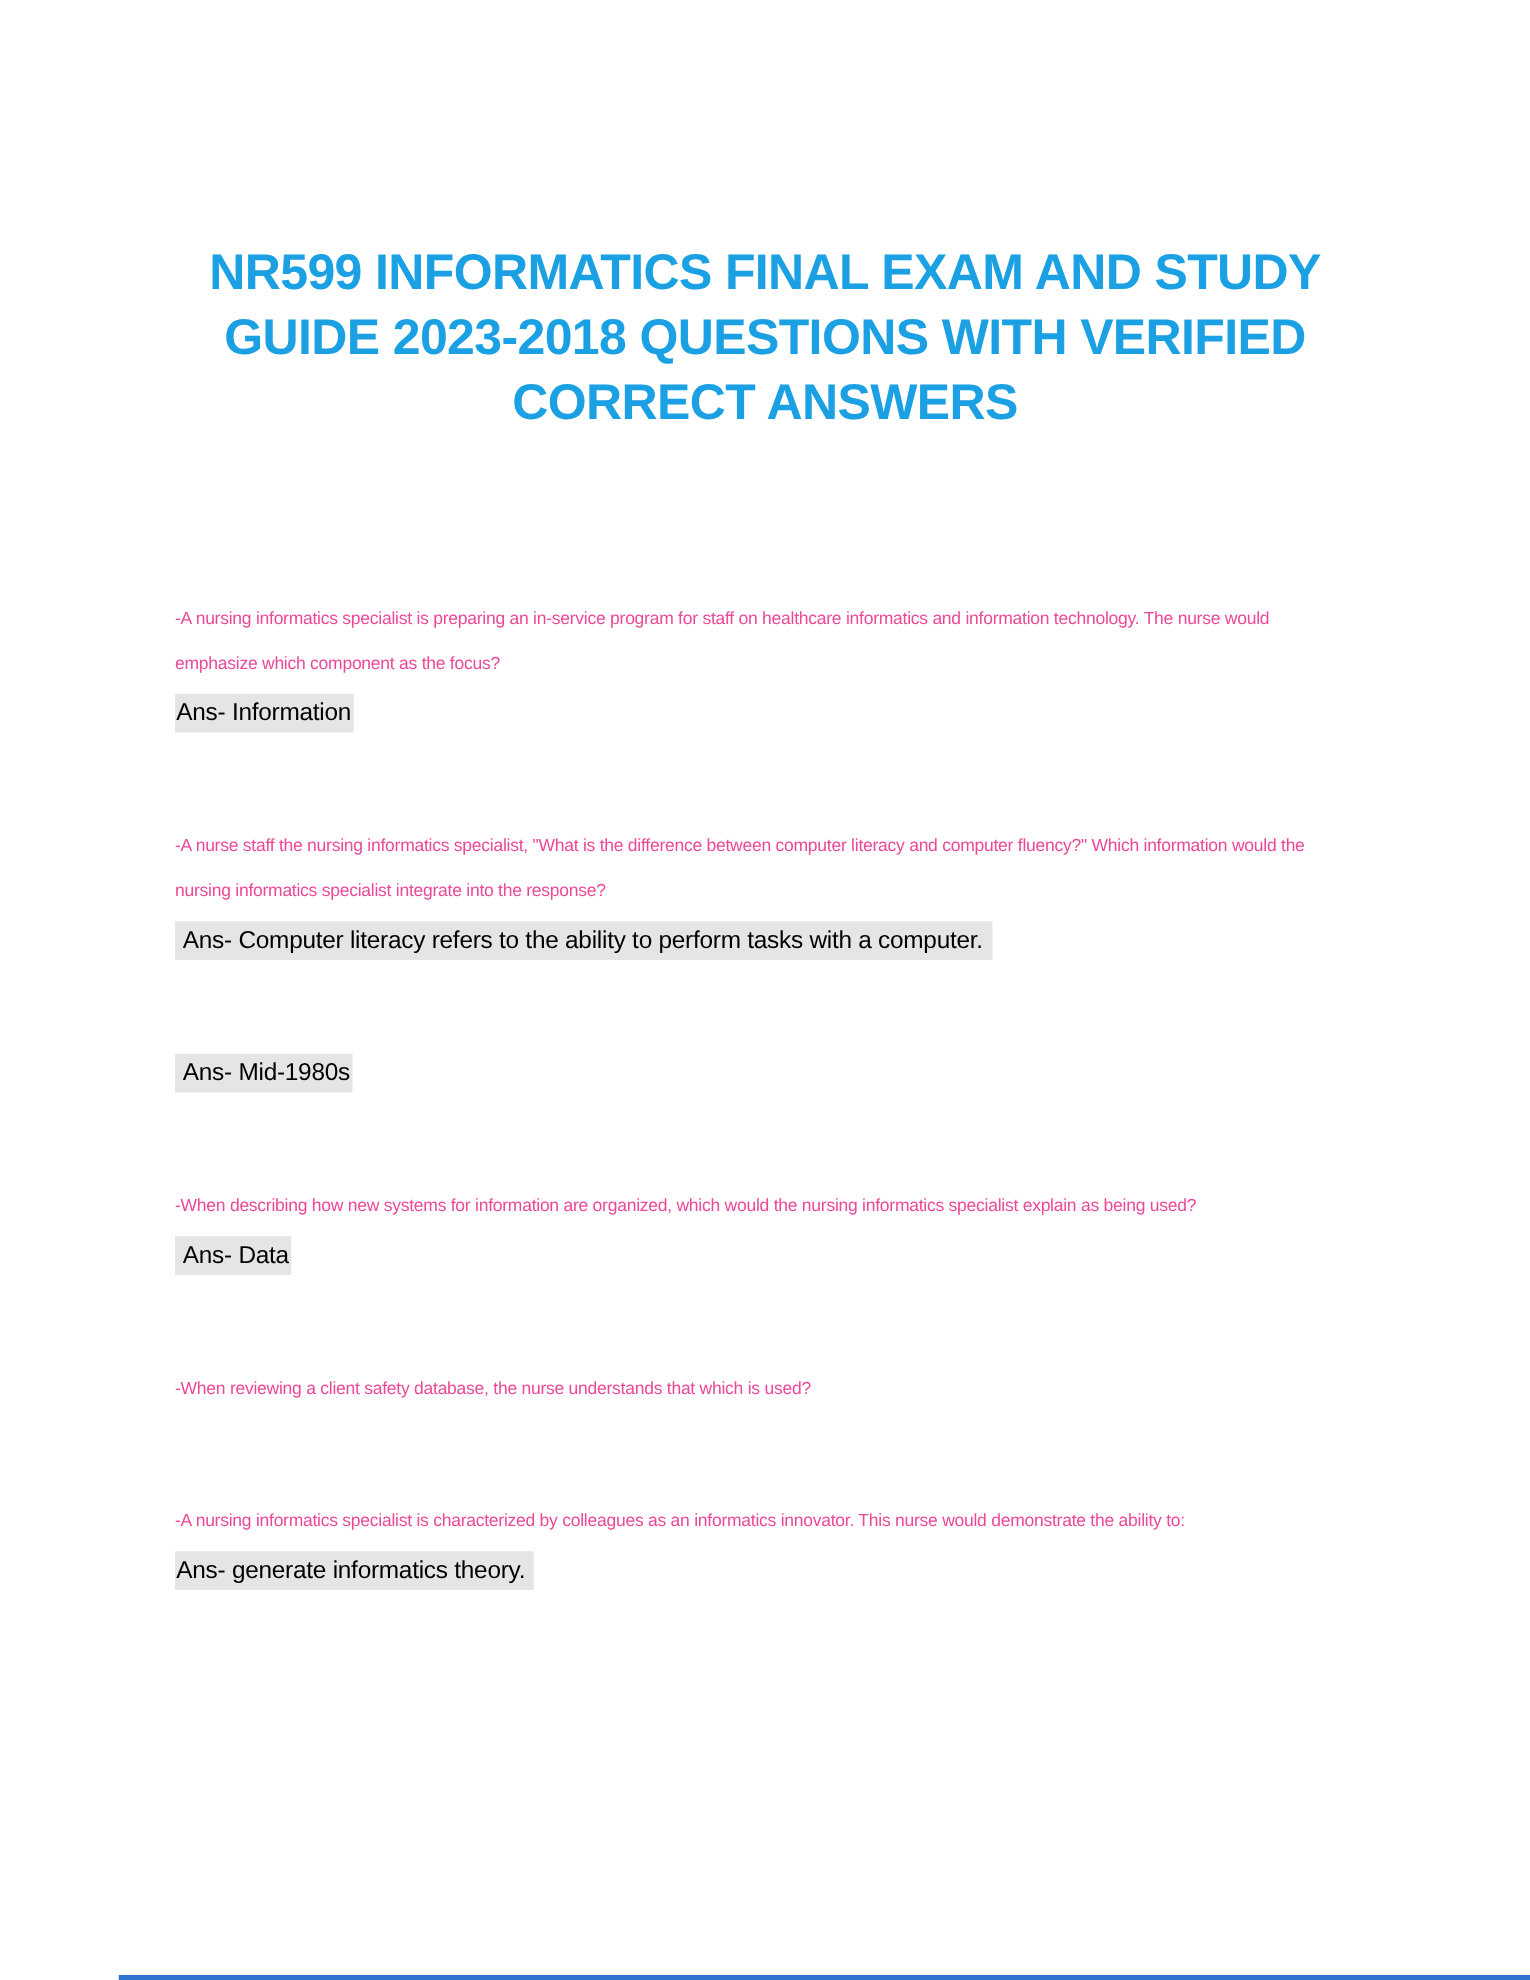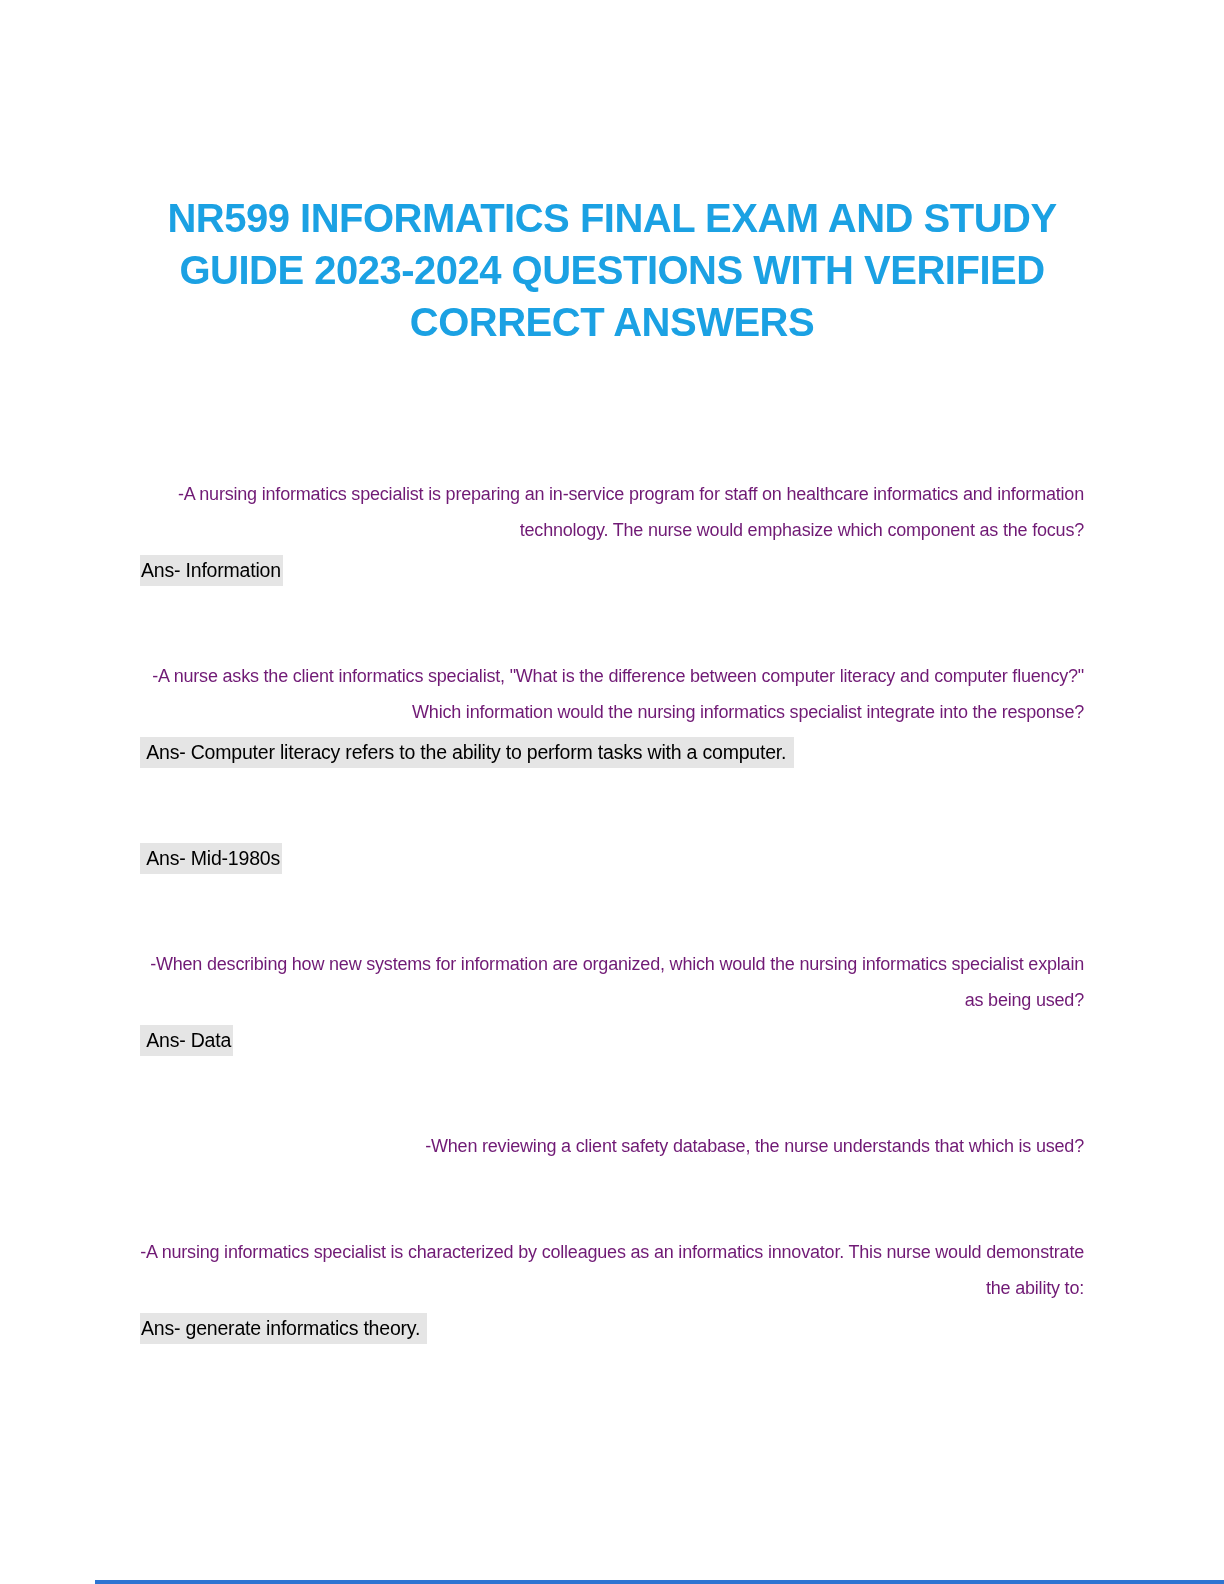--- a/index.html
+++ b/index.html
@@ -34,25 +34,24 @@
   }
   .title .title-line {
     display: block;
     white-space: nowrap;
   }
   .qa-block {
     margin: 0 0 70px 0;
   }
   .question {
     margin: 0;
-    font-size: 18px;
+    font-size: 14px;
     line-height: 36px;
     letter-spacing: -0.2px;
-    color: #701a75;
-    text-align: right;
+    color: #ec4899;
   }
   .answer {
     margin: 4px 0 0 0;
     font-size: 19.5px;
     line-height: 36px;
     letter-spacing: -0.2px;
   }
   .answer .highlight {
     background: #e5e5e5;
     color: #000000;
@@ -69,31 +68,31 @@
   }
 </style>
 </head>
 <body>
 
 <div class="page">
   <div class="content">
 
     <h1 class="title">
       <span class="title-line">NR599 INFORMATICS FINAL EXAM AND STUDY</span>
-      <span class="title-line">GUIDE 2023-2024 QUESTIONS WITH VERIFIED</span>
+      <span class="title-line">GUIDE 2023-2018 QUESTIONS WITH VERIFIED</span>
       <span class="title-line">CORRECT ANSWERS</span>
     </h1>
 
     <div class="qa-block">
       <p class="question">-A nursing informatics specialist is preparing an in-service program for staff on healthcare informatics and information technology. The nurse would emphasize which component as the focus?</p>
       <p class="answer"><span class="highlight">Ans- Information</span></p>
     </div>
 
     <div class="qa-block">
-      <p class="question">-A nurse asks the client informatics specialist, "What is the difference between computer literacy and computer fluency?" Which information would the nursing informatics specialist integrate into the response?</p>
+      <p class="question">-A nurse staff the nursing informatics specialist, "What is the difference between computer literacy and computer fluency?" Which information would the nursing informatics specialist integrate into the response?</p>
       <p class="answer"><span class="highlight"> Ans- Computer literacy refers to the ability to perform tasks with a computer. </span></p>
     </div>
 
     <div class="qa-block">
       <p class="answer"><span class="highlight"> Ans- Mid-1980s</span></p>
     </div>
 
     <div class="qa-block">
       <p class="question">-When describing how new systems for information are organized, which would the nursing informatics specialist explain as being used?</p>
       <p class="answer"><span class="highlight"> Ans- Data</span></p>

